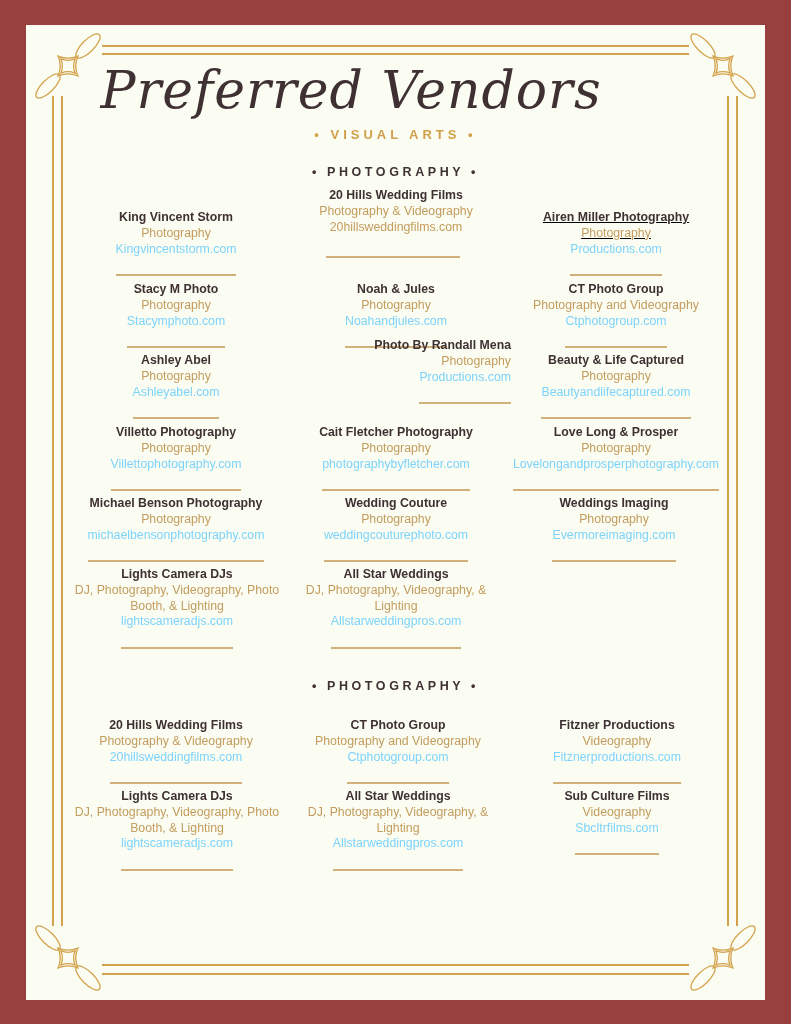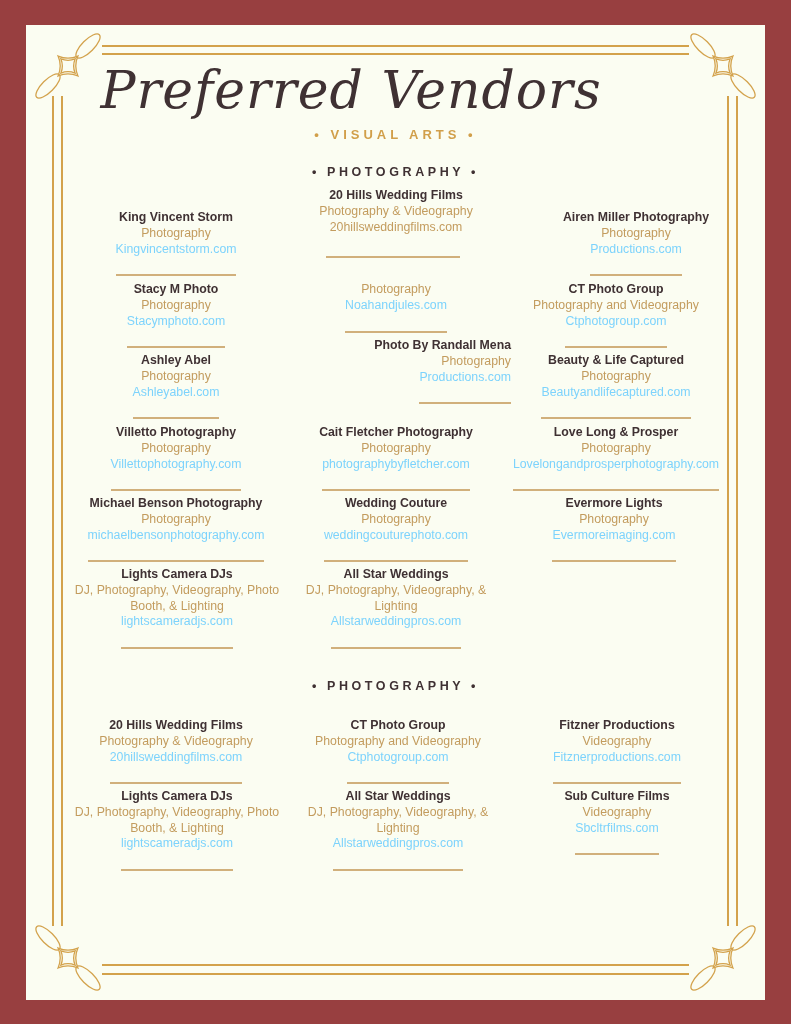--- a/index.html
+++ b/index.html
@@ -96,32 +96,33 @@
   <div class="name">King Vincent Storm</div>
   <div class="cat">Photography</div>
   <span class="url">Kingvincentstorm.com</span>
 </div>
 <div class="vendor" style="left:281px; top:188px;">
   <div class="name">20 Hills Wedding Films</div>
   <div class="cat">Photography &amp; Videography</div>
   <div class="cat" style="cursor:pointer;">20hillsweddingfilms.com</div>
 </div>
 <div class="blank-line" style="left:326px; top:256px; width:134px;"></div>
-<div class="vendor" style="left:521px; top:210px;">
+<div class="vendor" style="left:501px; top:210px;text-decoration:underline;">
   <div class="name">Airen Miller Photography</div>
   <div class="cat">Photography</div>
   <span class="url">Productions.com</span>
 </div>
 
 <div class="vendor" style="left:61px; top:282px;">
   <div class="name">Stacy M Photo</div>
   <div class="cat">Photography</div>
   <span class="url">Stacymphoto.com</span>
 </div>
 <div class="vendor" style="left:281px; top:282px;">
+  <div class="name">Noah &amp; Jules</div>
   <div class="cat">Photography</div>
   <span class="url">Noahandjules.com</span>
 </div>
 <div class="vendor" style="left:501px; top:282px;">
   <div class="name">CT Photo Group</div>
   <div class="cat">Photography and Videography</div>
   <span class="url">Ctphotogroup.com</span>
 </div>
 
 <div class="vendor" style="left:61px; top:353px;">
@@ -160,21 +161,21 @@
   <div class="name">Michael Benson Photography</div>
   <div class="cat">Photography</div>
   <span class="url">michaelbensonphotography.com</span>
 </div>
 <div class="vendor" style="left:281px; top:496px;">
   <div class="name">Wedding Couture</div>
   <div class="cat">Photography</div>
   <span class="url">weddingcouturephoto.com</span>
 </div>
 <div class="vendor" style="left:499px; top:496px;">
-  <div class="name">Evermore Lights</div>
+  <div class="name">Weddings Imaging</div>
   <div class="cat">Photography</div>
   <span class="url">Evermoreimaging.com</span>
 </div>
 
 <div class="vendor" style="left:71px; top:567px; width:212px;">
   <div class="name">Lights Camera DJs</div>
   <div class="cat">DJ, Photography, Videography, Photo Booth, &amp; Lighting</div>
   <span class="url">lightscameradjs.com</span>
 </div>
 <div class="vendor" style="left:300px; top:567px; width:192px;">

